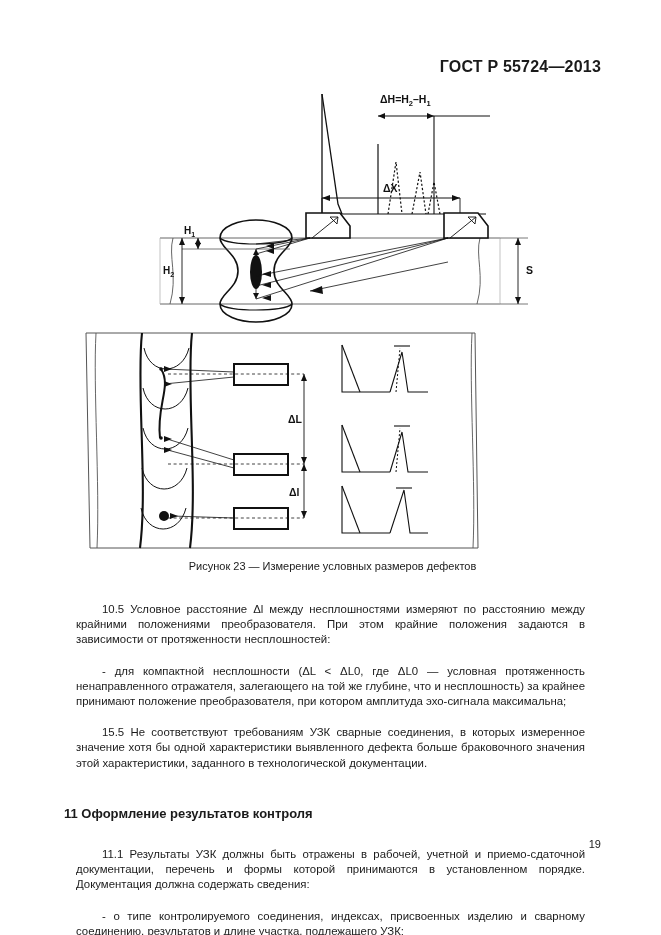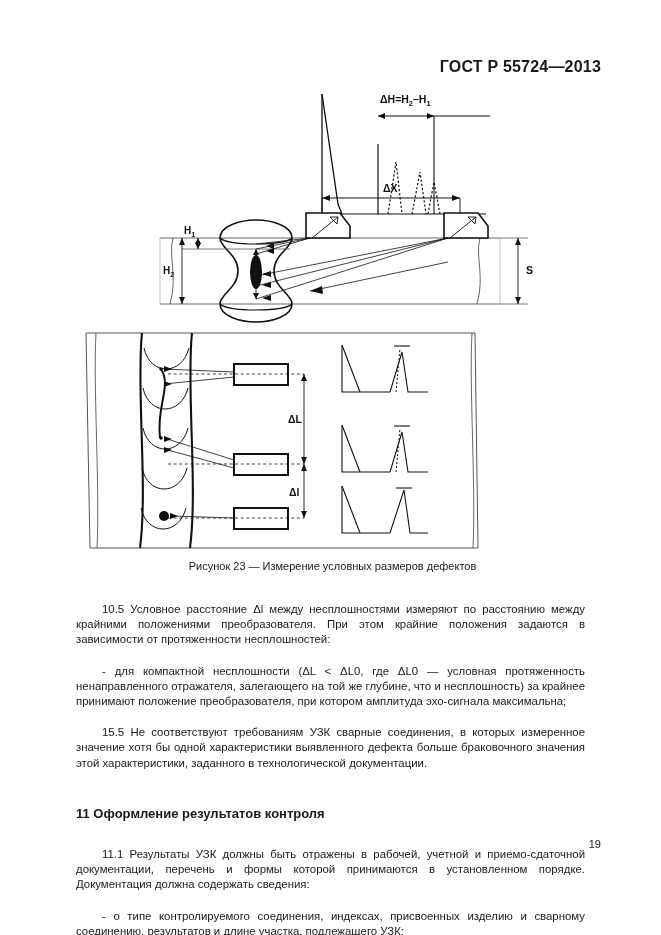--- a/index.html
+++ b/index.html
@@ -67,21 +67,21 @@
     text-align: justify;
     text-justify: inter-word;
     text-indent: 26px;
   }
   .para.dash {
     text-indent: 26px;
   }
   .para + .para { margin-top: 0; }
 
   .sec-head {
-    margin: 16px;
+    margin: 4px;
     padding-top: 19px;
     padding-bottom: 10px;
     font-size: 13px;
     font-weight: bold;
     text-indent: 0;
     text-align: left;
   }
 
   .pagenum {
     position: absolute;

